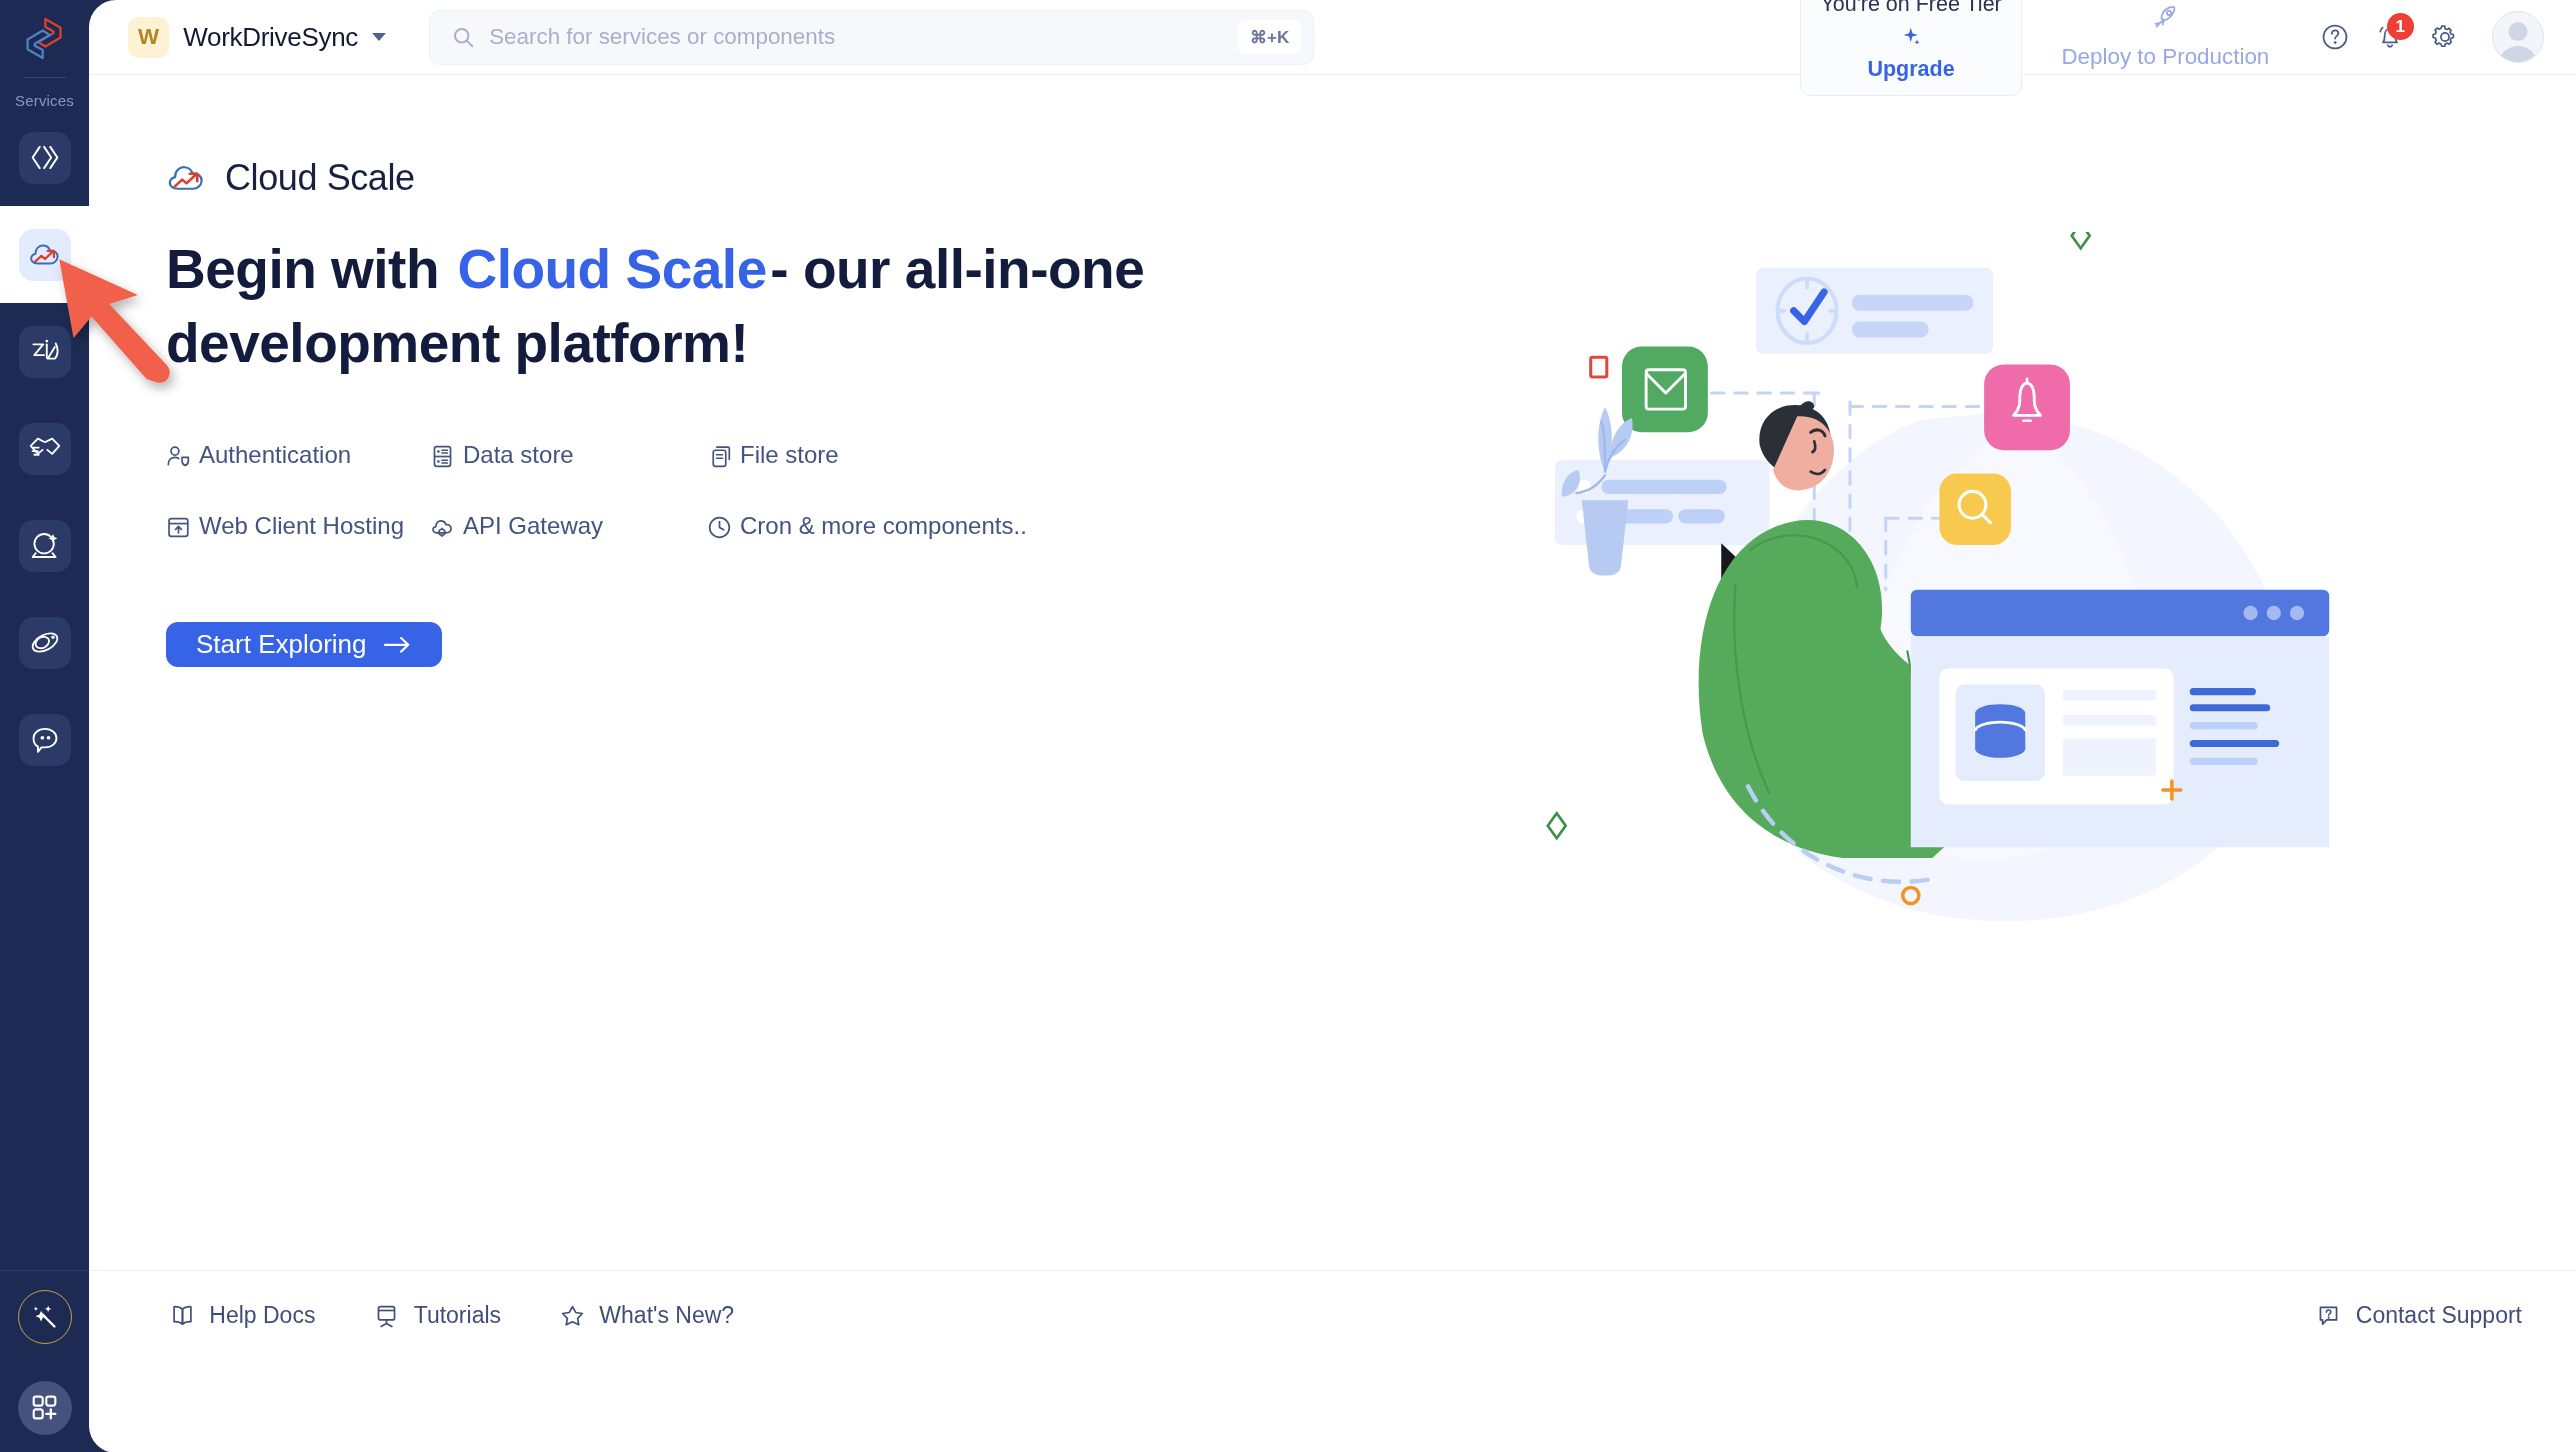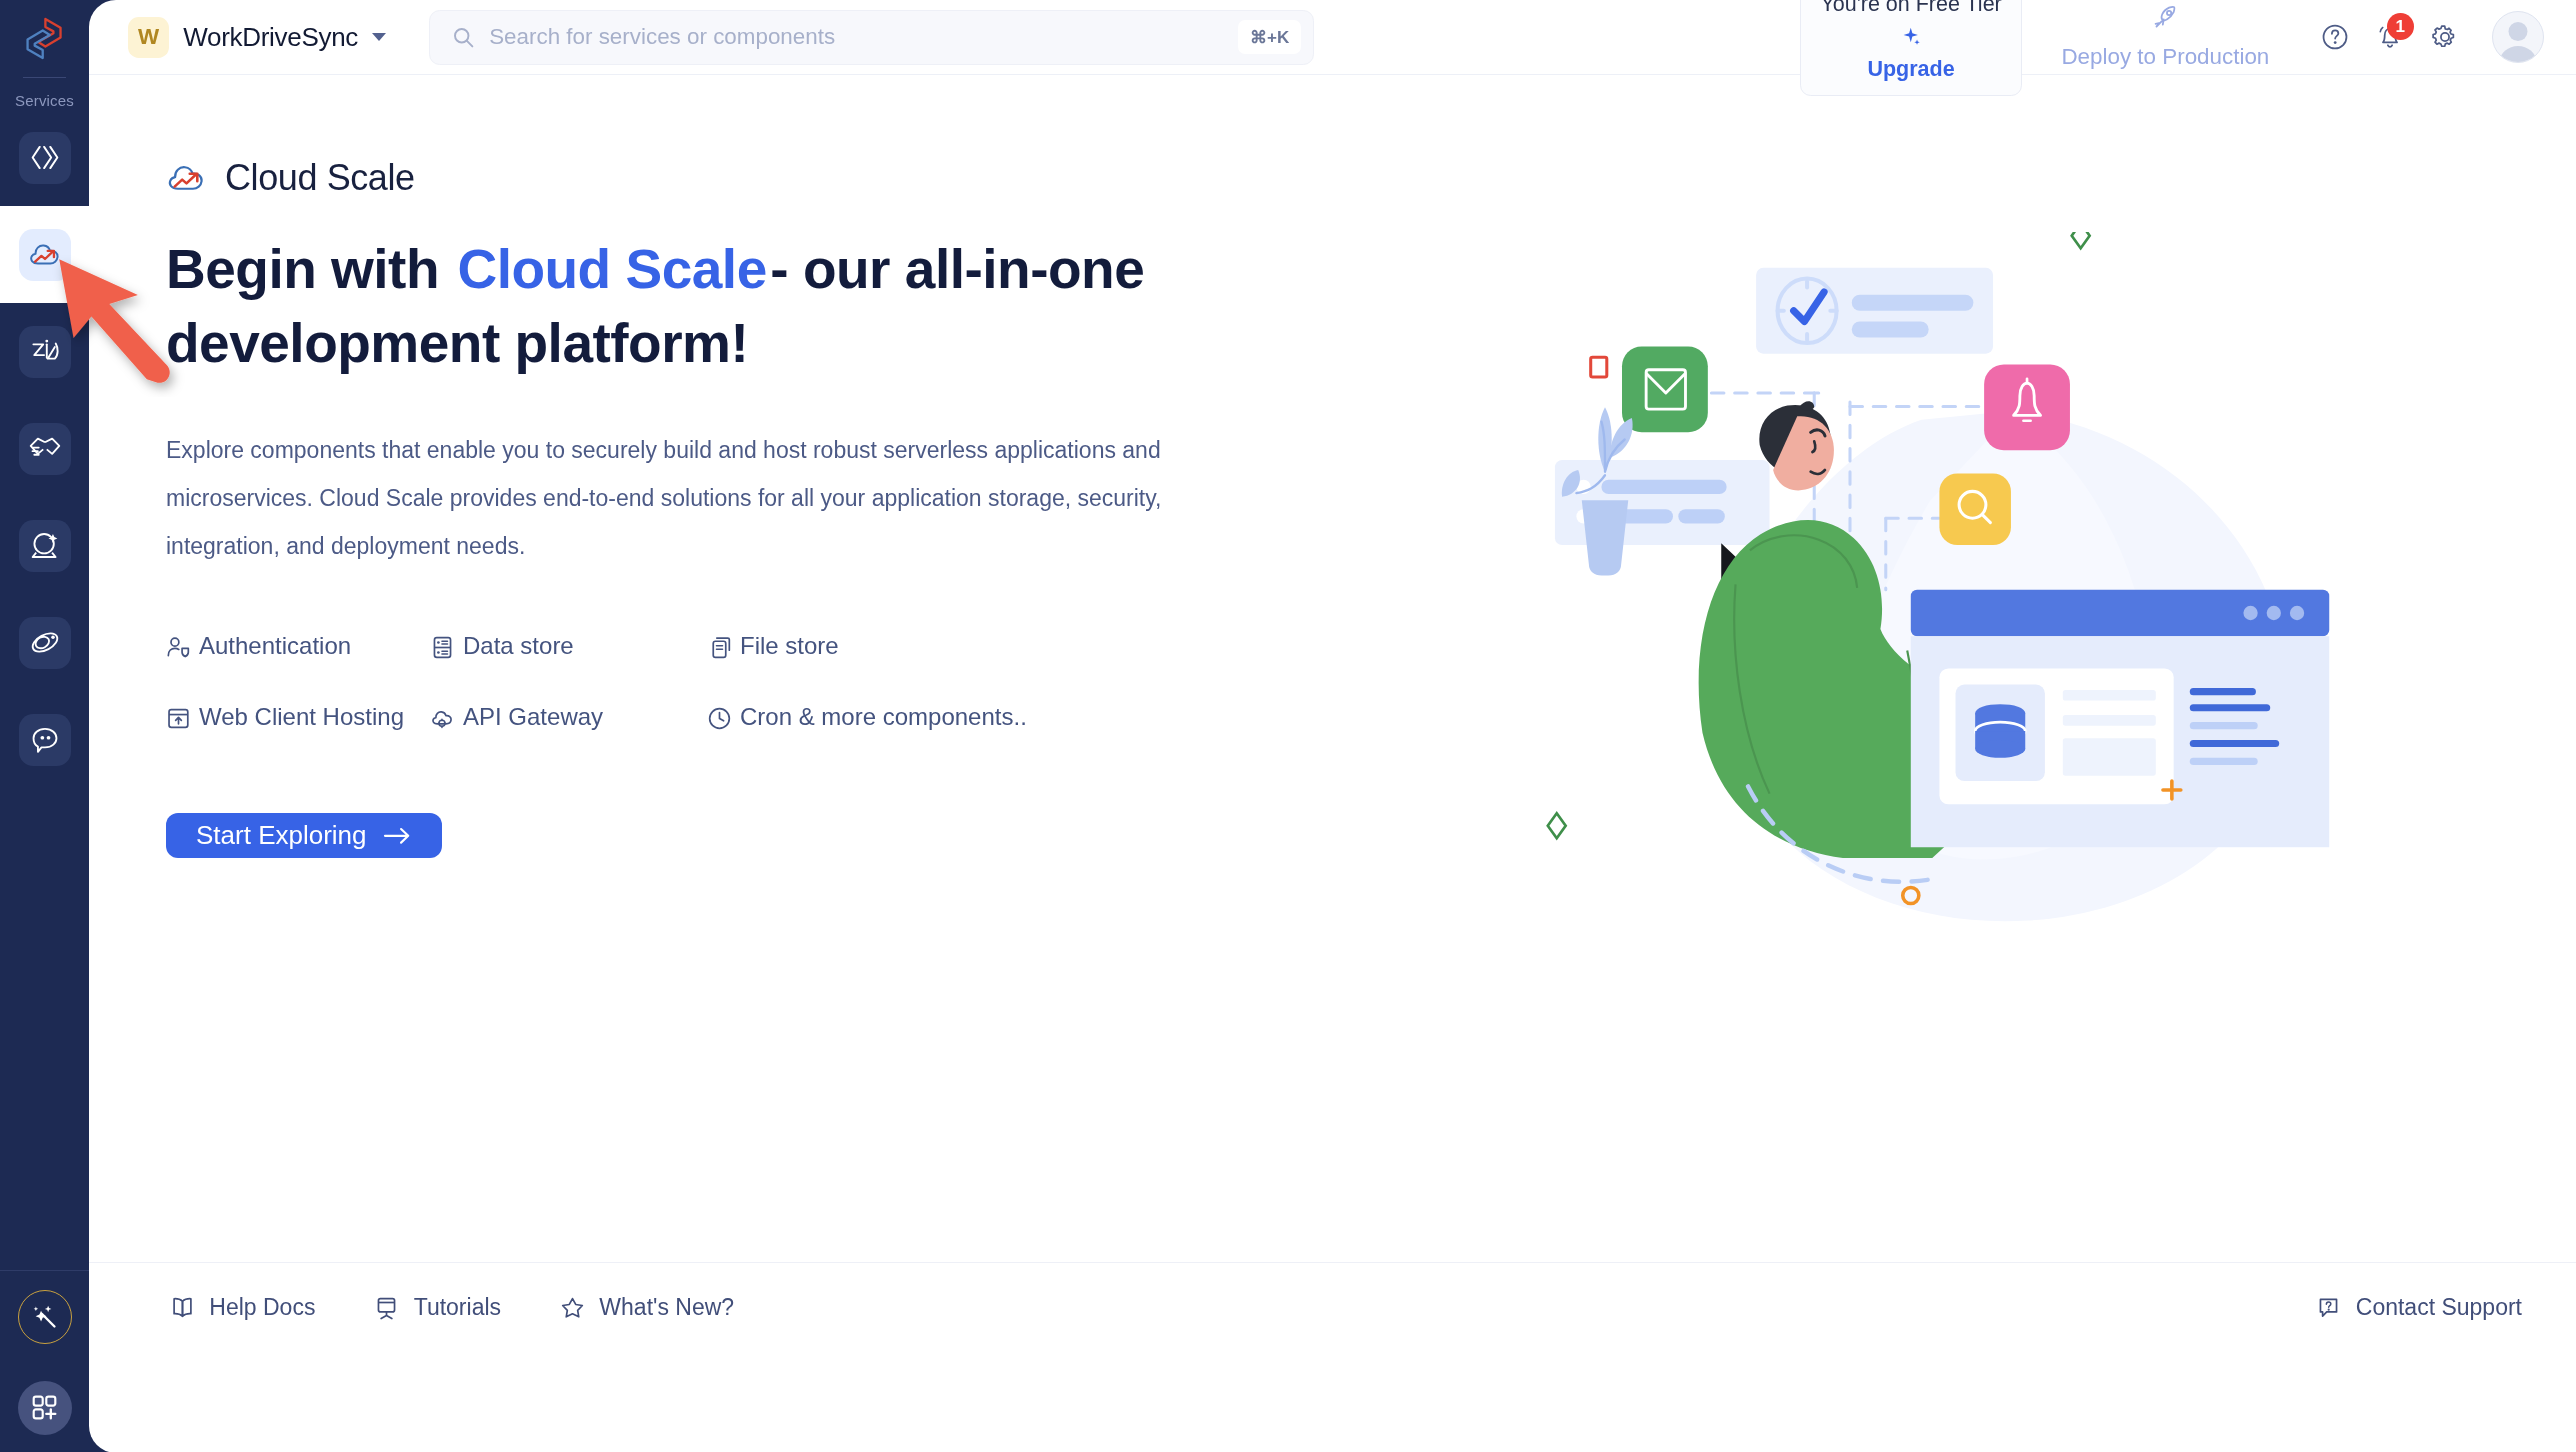--- a/index.html
+++ b/index.html
@@ -183,21 +183,21 @@
     background: #3763e6; color: #fff; border: none;
     border-radius: 12px; padding: 7px 30px;
     font-size: 26px; font-family: inherit; cursor: pointer;
   }
 
   
   #illus { position: absolute; right: 118px; top: 157px; width: 912px; height: 787px; }
 
   
   #footer {
-    position: absolute; bottom: 12px; left: 0; width: 100%;
+    position: absolute; bottom: 4px; left: 0; width: 100%;
     height: 89px; border-top: 0.9px solid #eef0f7;
     display: flex; align-items: center; padding: 0 54px 0 81px;
   }
   #foot-left { display: flex; align-items: center; gap: 59px; }
   .foot-link { display: flex; align-items: center; gap: 14.3px; cursor: pointer; }
   .foot-lbl { font-size: 23px; color: #414e79; }
   #foot-right { margin-left: auto; display: flex; }
 
   
   #annot { position: absolute; left: 52px; top: 254px; z-index: 50; pointer-events: none; }
@@ -385,21 +385,20 @@
         <svg width="41" height="36" viewBox="0 0 38 32">
           <path d="M11 26 C5 26 2.5 22 4 18.5 C5.2 15.6 8.5 15.2 8.5 15.2 C8 9.5 12.5 5.5 17.5 6 C21.5 6.4 24 9.4 24.6 12 C29.5 11.2 33.5 14.6 33 19 C32.6 23 29 26 25 26 Z" fill="none" stroke="#3a6fb5" stroke-width="2" stroke-linejoin="round"></path>
           <path d="M8 24 L15 17.5 L19 21 L28 12.5" fill="none" stroke="#d8402f" stroke-width="2.4" stroke-linecap="round" stroke-linejoin="round"></path>
           <path d="M22 12 L29 12 L29 19" fill="none" stroke="#d8402f" stroke-width="2.4" stroke-linecap="round" stroke-linejoin="round"></path>
         </svg>
         <div id="brand-name">Cloud Scale</div>
       </div>
 
       <h1 id="headline"><span>Begin with </span><span id="hl-hi"><span id="hl-mark"></span><span>Cloud Scale</span></span><span>- our all-in-one development platform!</span></h1>
 
-      <p id="desc">Explore components that enable you to securely build and host robust serverless applications and microservices. Cloud Scale provides end-to-end solutions for all your application storage, security, integration, and deployment needs.</p>
 
       <div id="features">
 
         <div class="feat">
           <svg width="25" height="25" viewBox="0 0 28 28">
             <circle cx="10" cy="8" r="4.4" fill="none" stroke="#44537f" stroke-width="1.9"></circle>
             <path d="M2.6 23 C2.6 17.8 6 15 10 15 C11.6 15 13.1 15.4 14.3 16.2" fill="none" stroke="#44537f" stroke-width="1.9" stroke-linecap="round"></path>
             <path d="M18 15 L25 15 L25 19.2 C25 21.6 22.6 23.6 21.5 24.2 C20.4 23.6 18 21.6 18 19.2 Z" fill="none" stroke="#44537f" stroke-width="1.9" stroke-linejoin="round"></path>
           </svg>
           <span class="feat-lbl">Authentication</span>

